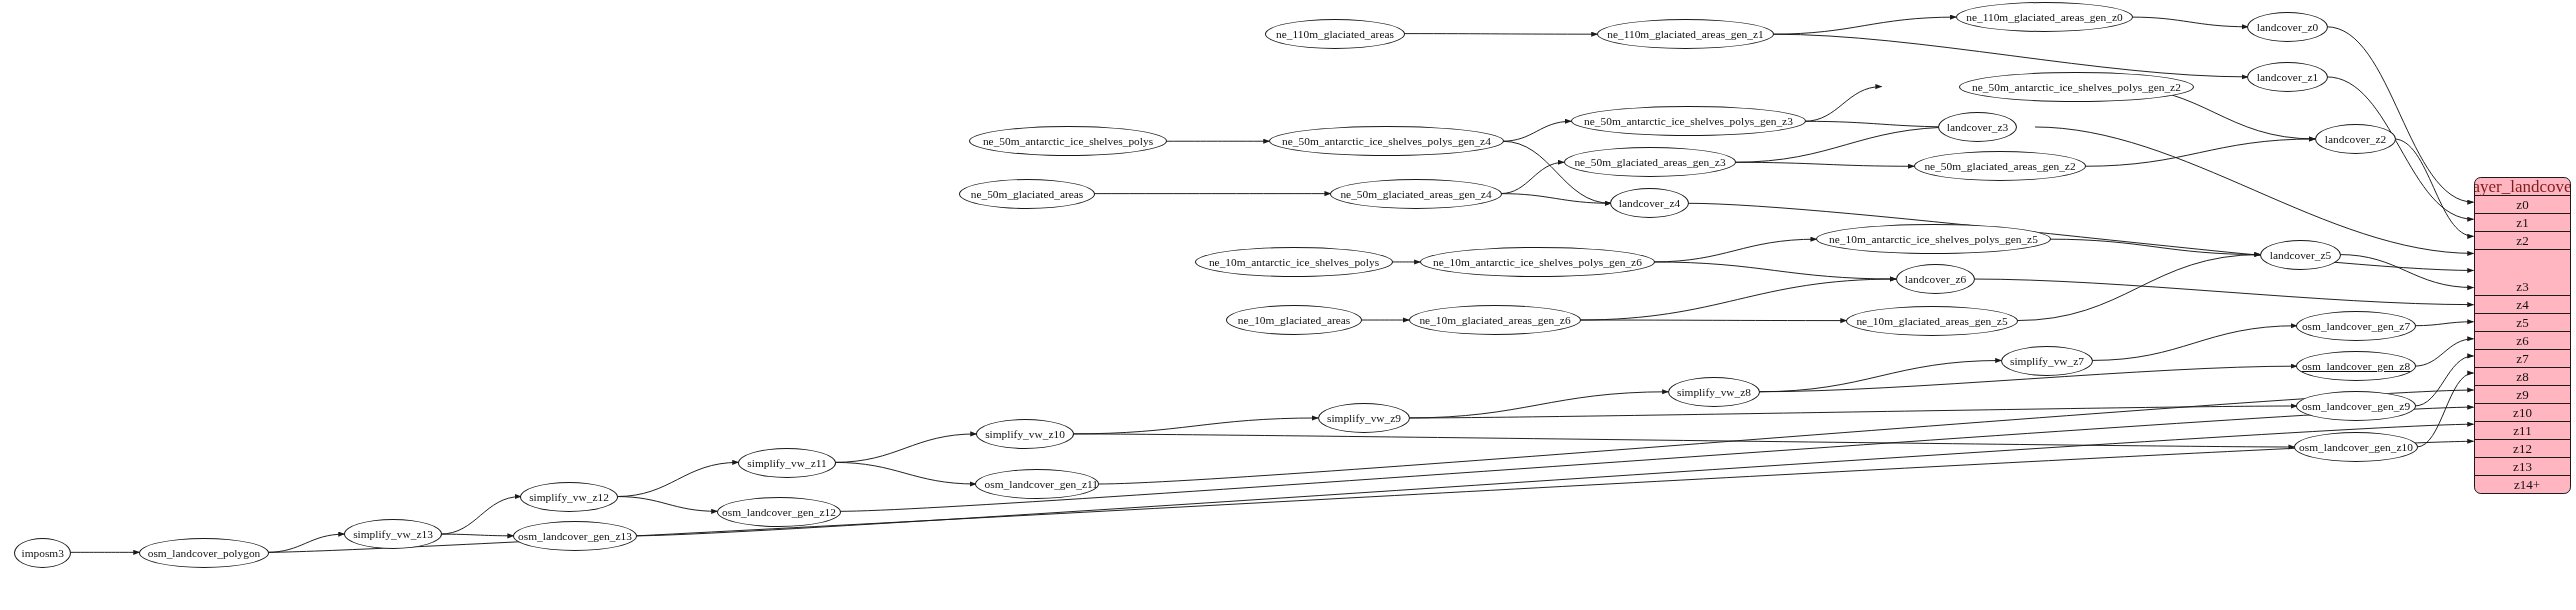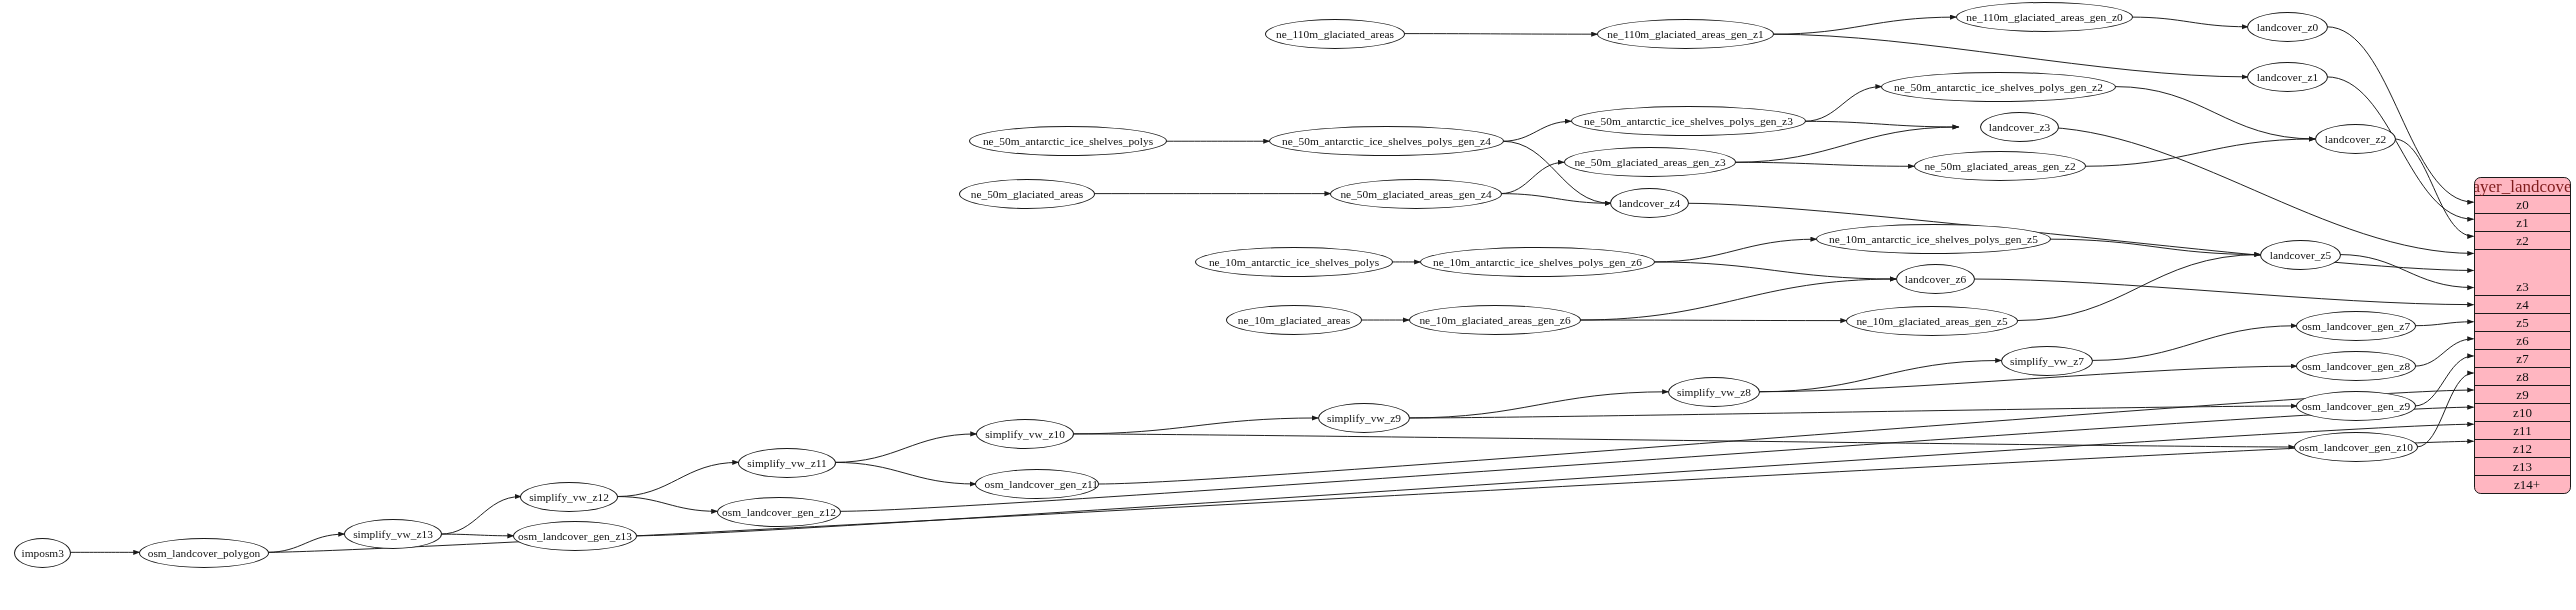--- a/index.html
+++ b/index.html
@@ -118,21 +118,21 @@
       </div>
       <div class="node" style="left: 1318px; top: 403px; width: 92px; height: 30px;">
         <span>simplify_vw_z9</span>
       </div>
       <div class="node" style="left: 2296px; top: 391px; width: 120px; height: 30px;">
         <span>osm_landcover_gen_z9</span>
       </div>
       <div class="node" style="left: 1668px; top: 377px; width: 92px; height: 30px;">
         <span>simplify_vw_z8</span>
       </div>
-      <div class="node" style="left: 2296px; top: 351px; width: 120px; height: 30px;">
+      <div class="node" style="left: 2296px; top: 351px; width: 120px; height: 30px; text-decoration: underline;">
         <span>osm_landcover_gen_z8</span>
       </div>
       <div class="node" style="left: 2001px; top: 346px; width: 92px; height: 30px;">
         <span>simplify_vw_z7</span>
       </div>
       <div class="node" style="left: 2296px; top: 311px; width: 120px; height: 30px;">
         <span>osm_landcover_gen_z7</span>
       </div>
       <div class="node" style="left: 1226px; top: 305px; width: 136px; height: 30px;">
         <span>ne_10m_glaciated_areas</span>
@@ -175,24 +175,24 @@
       </div>
       <div class="node" style="left: 969px; top: 126px; width: 198px; height: 30px;">
         <span>ne_50m_antarctic_ice_shelves_polys</span>
       </div>
       <div class="node" style="left: 1269px; top: 126px; width: 235px; height: 30px;">
         <span>ne_50m_antarctic_ice_shelves_polys_gen_z4</span>
       </div>
       <div class="node" style="left: 1571px; top: 106px; width: 235px; height: 30px;">
         <span>ne_50m_antarctic_ice_shelves_polys_gen_z3</span>
       </div>
-      <div class="node" style="left: 1881px; top: 72px; width: 235px; height: 30px;">
+      <div class="node" style="left: 1959px; top: 72px; width: 235px; height: 30px;">
         <span>ne_50m_antarctic_ice_shelves_polys_gen_z2</span>
       </div>
-      <div class="node" style="left: 1980px; top: 112px; width: 79px; height: 30px;">
+      <div class="node" style="left: 1938px; top: 112px; width: 79px; height: 30px;">
         <span>landcover_z3</span>
       </div>
       <div class="node" style="left: 2315px; top: 124px; width: 81px; height: 30px;">
         <span>landcover_z2</span>
       </div>
       <div class="node" style="left: 1265px; top: 19px; width: 140px; height: 30px;">
         <span>ne_110m_glaciated_areas</span>
       </div>
       <div class="node" style="left: 1597px; top: 19.4px; width: 177px; height: 30px;">
         <span>ne_110m_glaciated_areas_gen_z1</span>

